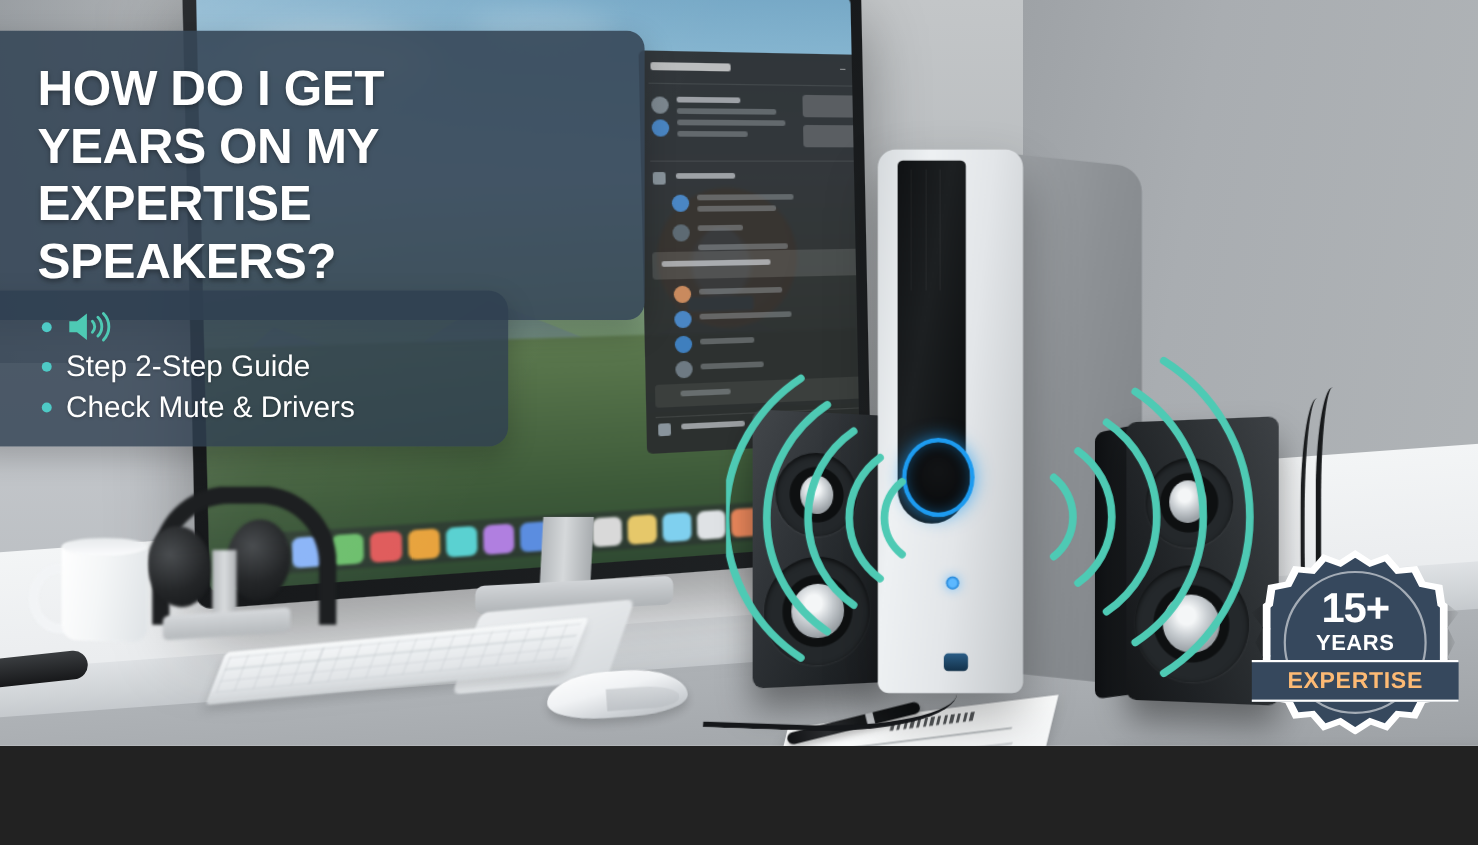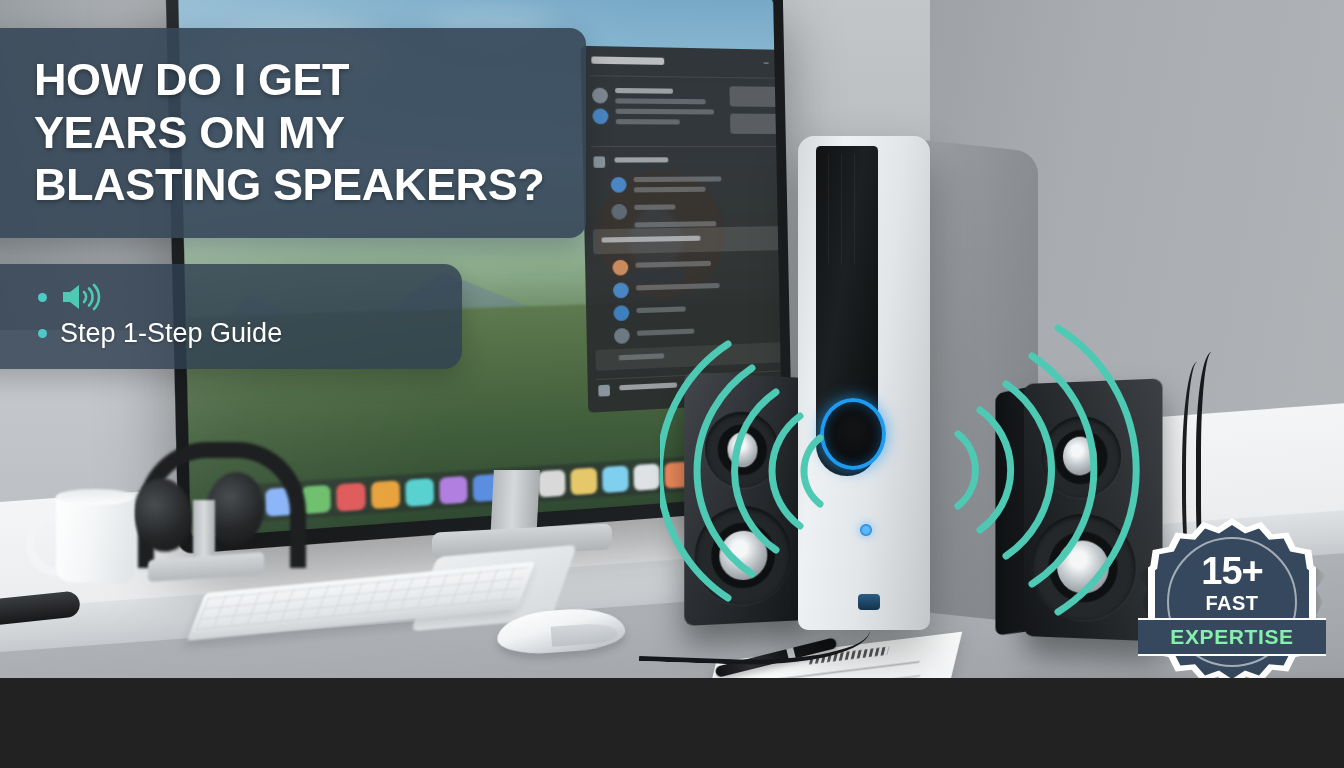--- a/index.html
+++ b/index.html
@@ -619,21 +619,21 @@
     font-size: 27px;
     color: #ffffff;
     white-space: nowrap;
     text-shadow: 0 1px 3px rgba(0,0,0,.3);
   }
   .spk-icon { flex: 0 0 auto; display: block; }
 
   
   .badge {
     position: absolute;
-    left: 1148px; top: 518px;
+    left: 1148px; top: 500px;
     width: 168px; height: 168px;
   }
   .badge-star {
     position: absolute;
     inset: 0;
     background: #ffffff;
     clip-path: polygon(
       50% 0%, 58.5% 5.5%, 67.5% 2.2%, 74% 9.6%, 83.5% 8.7%, 87.8% 17.2%,
       97.2% 19% , 98.6% 28.4%, 106% 34%, 100% 42%, 104% 50%, 100% 58%,
       106% 66%, 98.6% 71.6%, 97.2% 81%, 87.8% 82.8%, 83.5% 91.3%,
@@ -696,21 +696,21 @@
     border-bottom: 2px solid #ffffff;
     display: flex;
     align-items: center;
     justify-content: center;
   }
   .badge-band-text {
     font-family: "Liberation Sans", sans-serif;
     font-weight: bold;
     font-size: 21px;
     letter-spacing: .6px;
-    color: #86efac;
+    color: #fdba74;
   }
 
   
   .cta {
     position: absolute;
     left: 1012px; top: 686px;
     width: 356px; height: 40px;
     background: rgba(55,72,89,.94);
     display: flex;
     align-items: center;
@@ -909,49 +909,53 @@
     <g fill="none" stroke="#4ecab4" stroke-width="7" stroke-linecap="round">
       <path d="M40 134 A 46 46 0 0 1 40 206"></path>
       <path d="M62 110 A 74 74 0 0 1 62 230"></path>
       <path d="M88 84 A 104 104 0 0 1 88 256"></path>
       <path d="M114 56 A 136 136 0 0 1 114 284"></path>
       <path d="M140 28 A 168 168 0 0 1 140 312"></path>
     </g>
   </svg>
 
   <div class="headline-panel">
-    <h1 class="headline"><span>HOW DO I GET</span><br><span>YEARS ON MY</span><br><span>BLASTING SPEAKERS?</span></h1>
+    <h1 class="headline"><span>HOW DO I GET</span><br><span>YEARS ON MY</span><br><span>EXPERTISE SPEAKERS?</span></h1>
   </div>
 
   <div class="bullet-panel">
     <ul class="bullet-list">
       <li class="bullet-item">
         <span class="bullet-dot"></span>
         <svg class="spk-icon" width="44" height="30" viewBox="0 0 44 30">
           <path d="M3 10 H10 L19 3 V27 L10 20 H3 Z" fill="#4ecab4"></path>
           <g fill="none" stroke="#4ecab4" stroke-width="2.6" stroke-linecap="round">
             <path d="M24 10 A 7 7 0 0 1 24 20"></path>
             <path d="M29 6.5 A 12 12 0 0 1 29 23.5"></path>
             <path d="M34 3 A 17 17 0 0 1 34 27"></path>
           </g>
         </svg>
       </li>
       <li class="bullet-item">
         <span class="bullet-dot"></span>
-        <span class="bullet-text">Step 1-Step Guide</span>
+        <span class="bullet-text">Step 2-Step Guide</span>
+      </li>
+      <li class="bullet-item">
+        <span class="bullet-dot"></span>
+        <span class="bullet-text">Check Mute &amp; Drivers</span>
       </li>
     </ul>
   </div>
 
   <div class="badge">
     <div class="badge-star"></div>
     <div class="badge-inner"></div>
     <div class="badge-ring"></div>
     <div class="badge-years">15+</div>
-    <div class="badge-sub">FAST</div>
+    <div class="badge-sub">YEARS</div>
     <div class="badge-band">
       <span class="badge-band-text">EXPERTISE</span>
     </div>
   </div>
 
   <div class="cta">
     <span class="cta-text">GET BLASTING SOUND NOW!</span>
   </div>
 
 </div>

